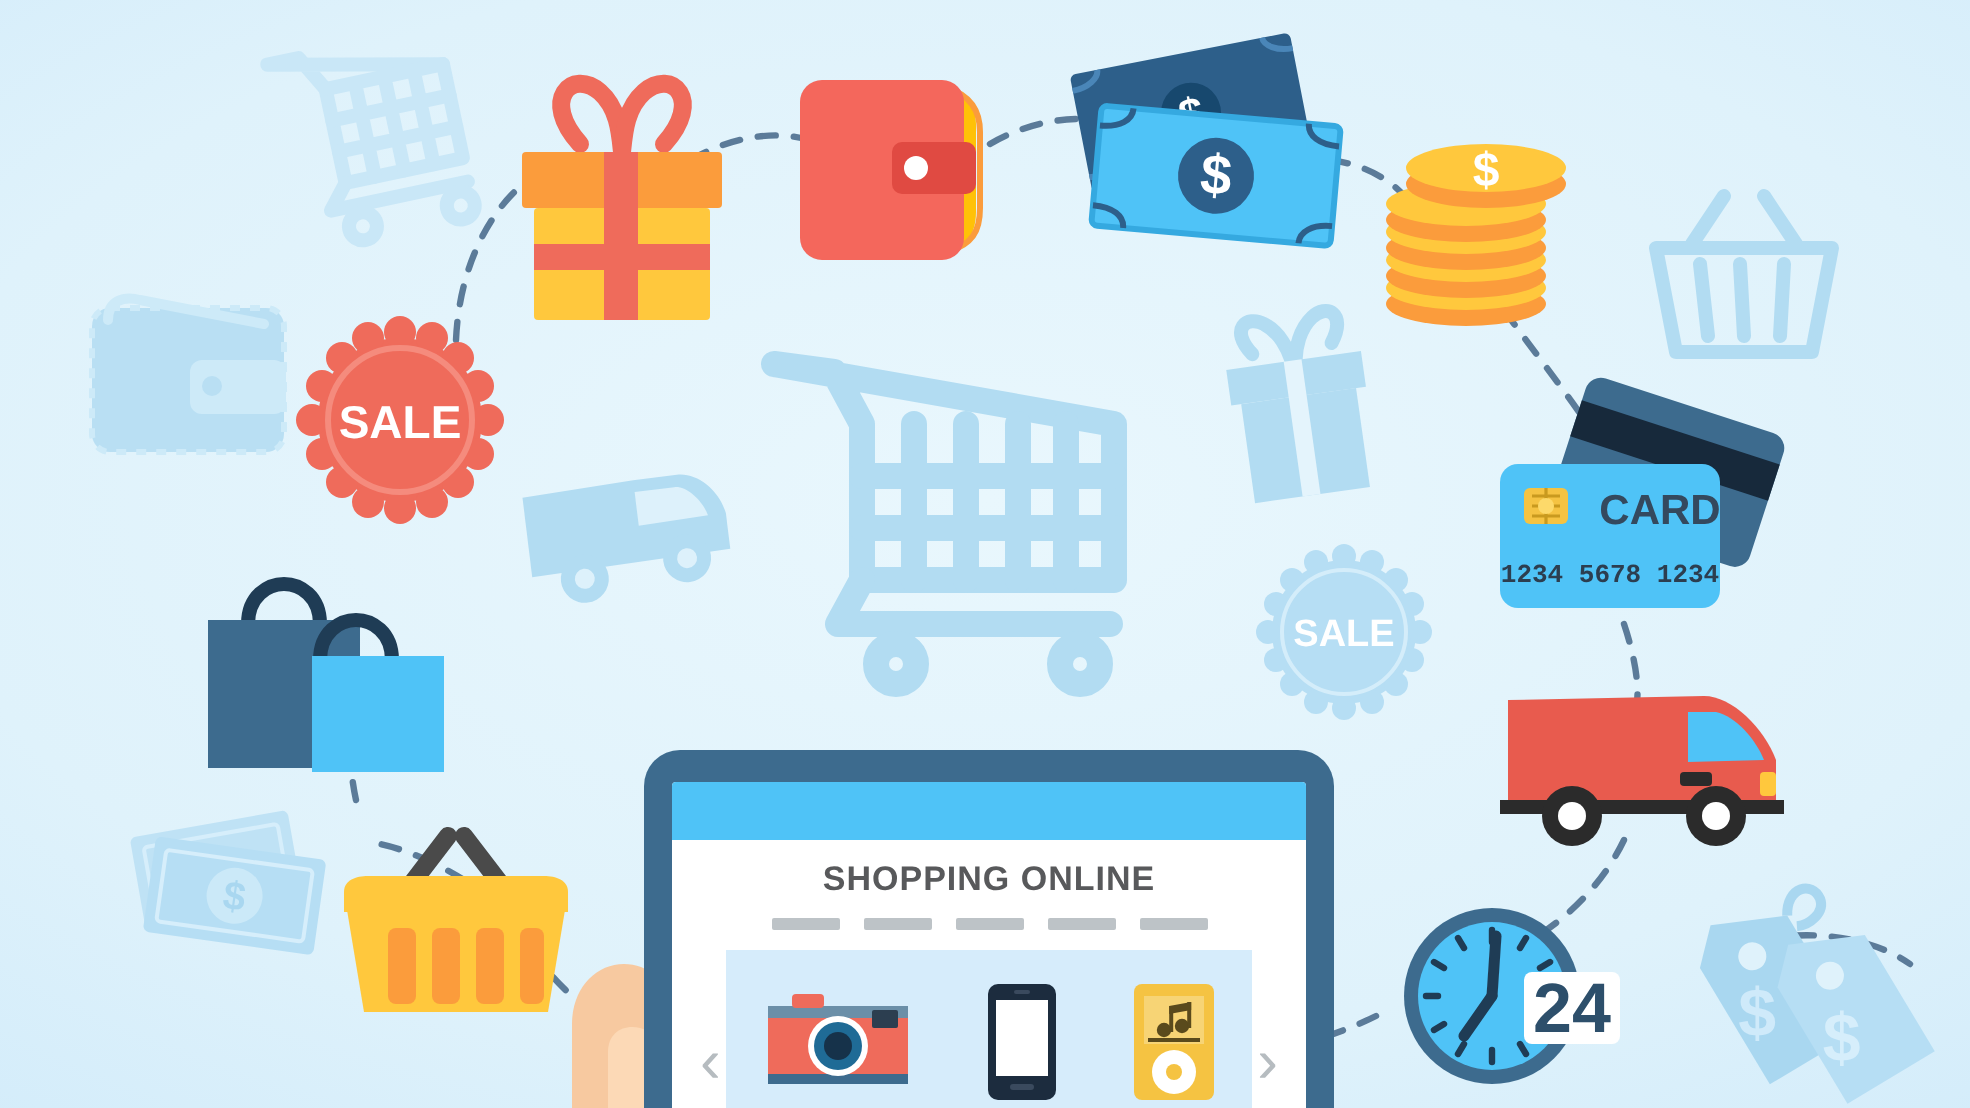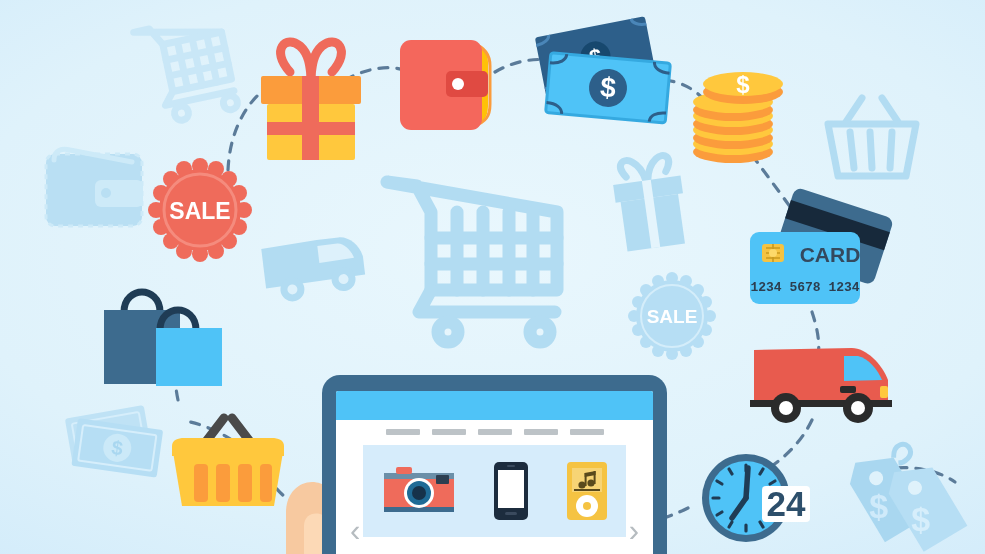--- a/index.html
+++ b/index.html
@@ -415,20 +415,21 @@
   </svg>
 
   <svg class="hand" style="left:560px;top:470px;" width="110" height="90" viewBox="0 0 110 90">
     <path d="M20,90 L20,40 C20,22 32,12 46,14 C58,16 66,26 66,42 L66,90 Z" fill="#fcd9b6"></path>
     <path d="M58,90 L58,62 C58,52 66,48 76,50 L94,56 C102,60 104,68 104,78 L104,90 Z" fill="#f7c9a0"></path>
   </svg>
 
   <div id="tablet">
     <div id="tablet-screen">
       <div id="tablet-topbar"></div>
+      <div id="tablet-title">SHOPPING ONLINE</div>
       <div id="tablet-nav">
         <div class="nav-pill"></div>
         <div class="nav-pill"></div>
         <div class="nav-pill"></div>
         <div class="nav-pill"></div>
         <div class="nav-pill"></div>
       </div>
 
       <div class="arrow" id="arrow-left">‹</div>
       <div class="arrow" id="arrow-right">›</div>

